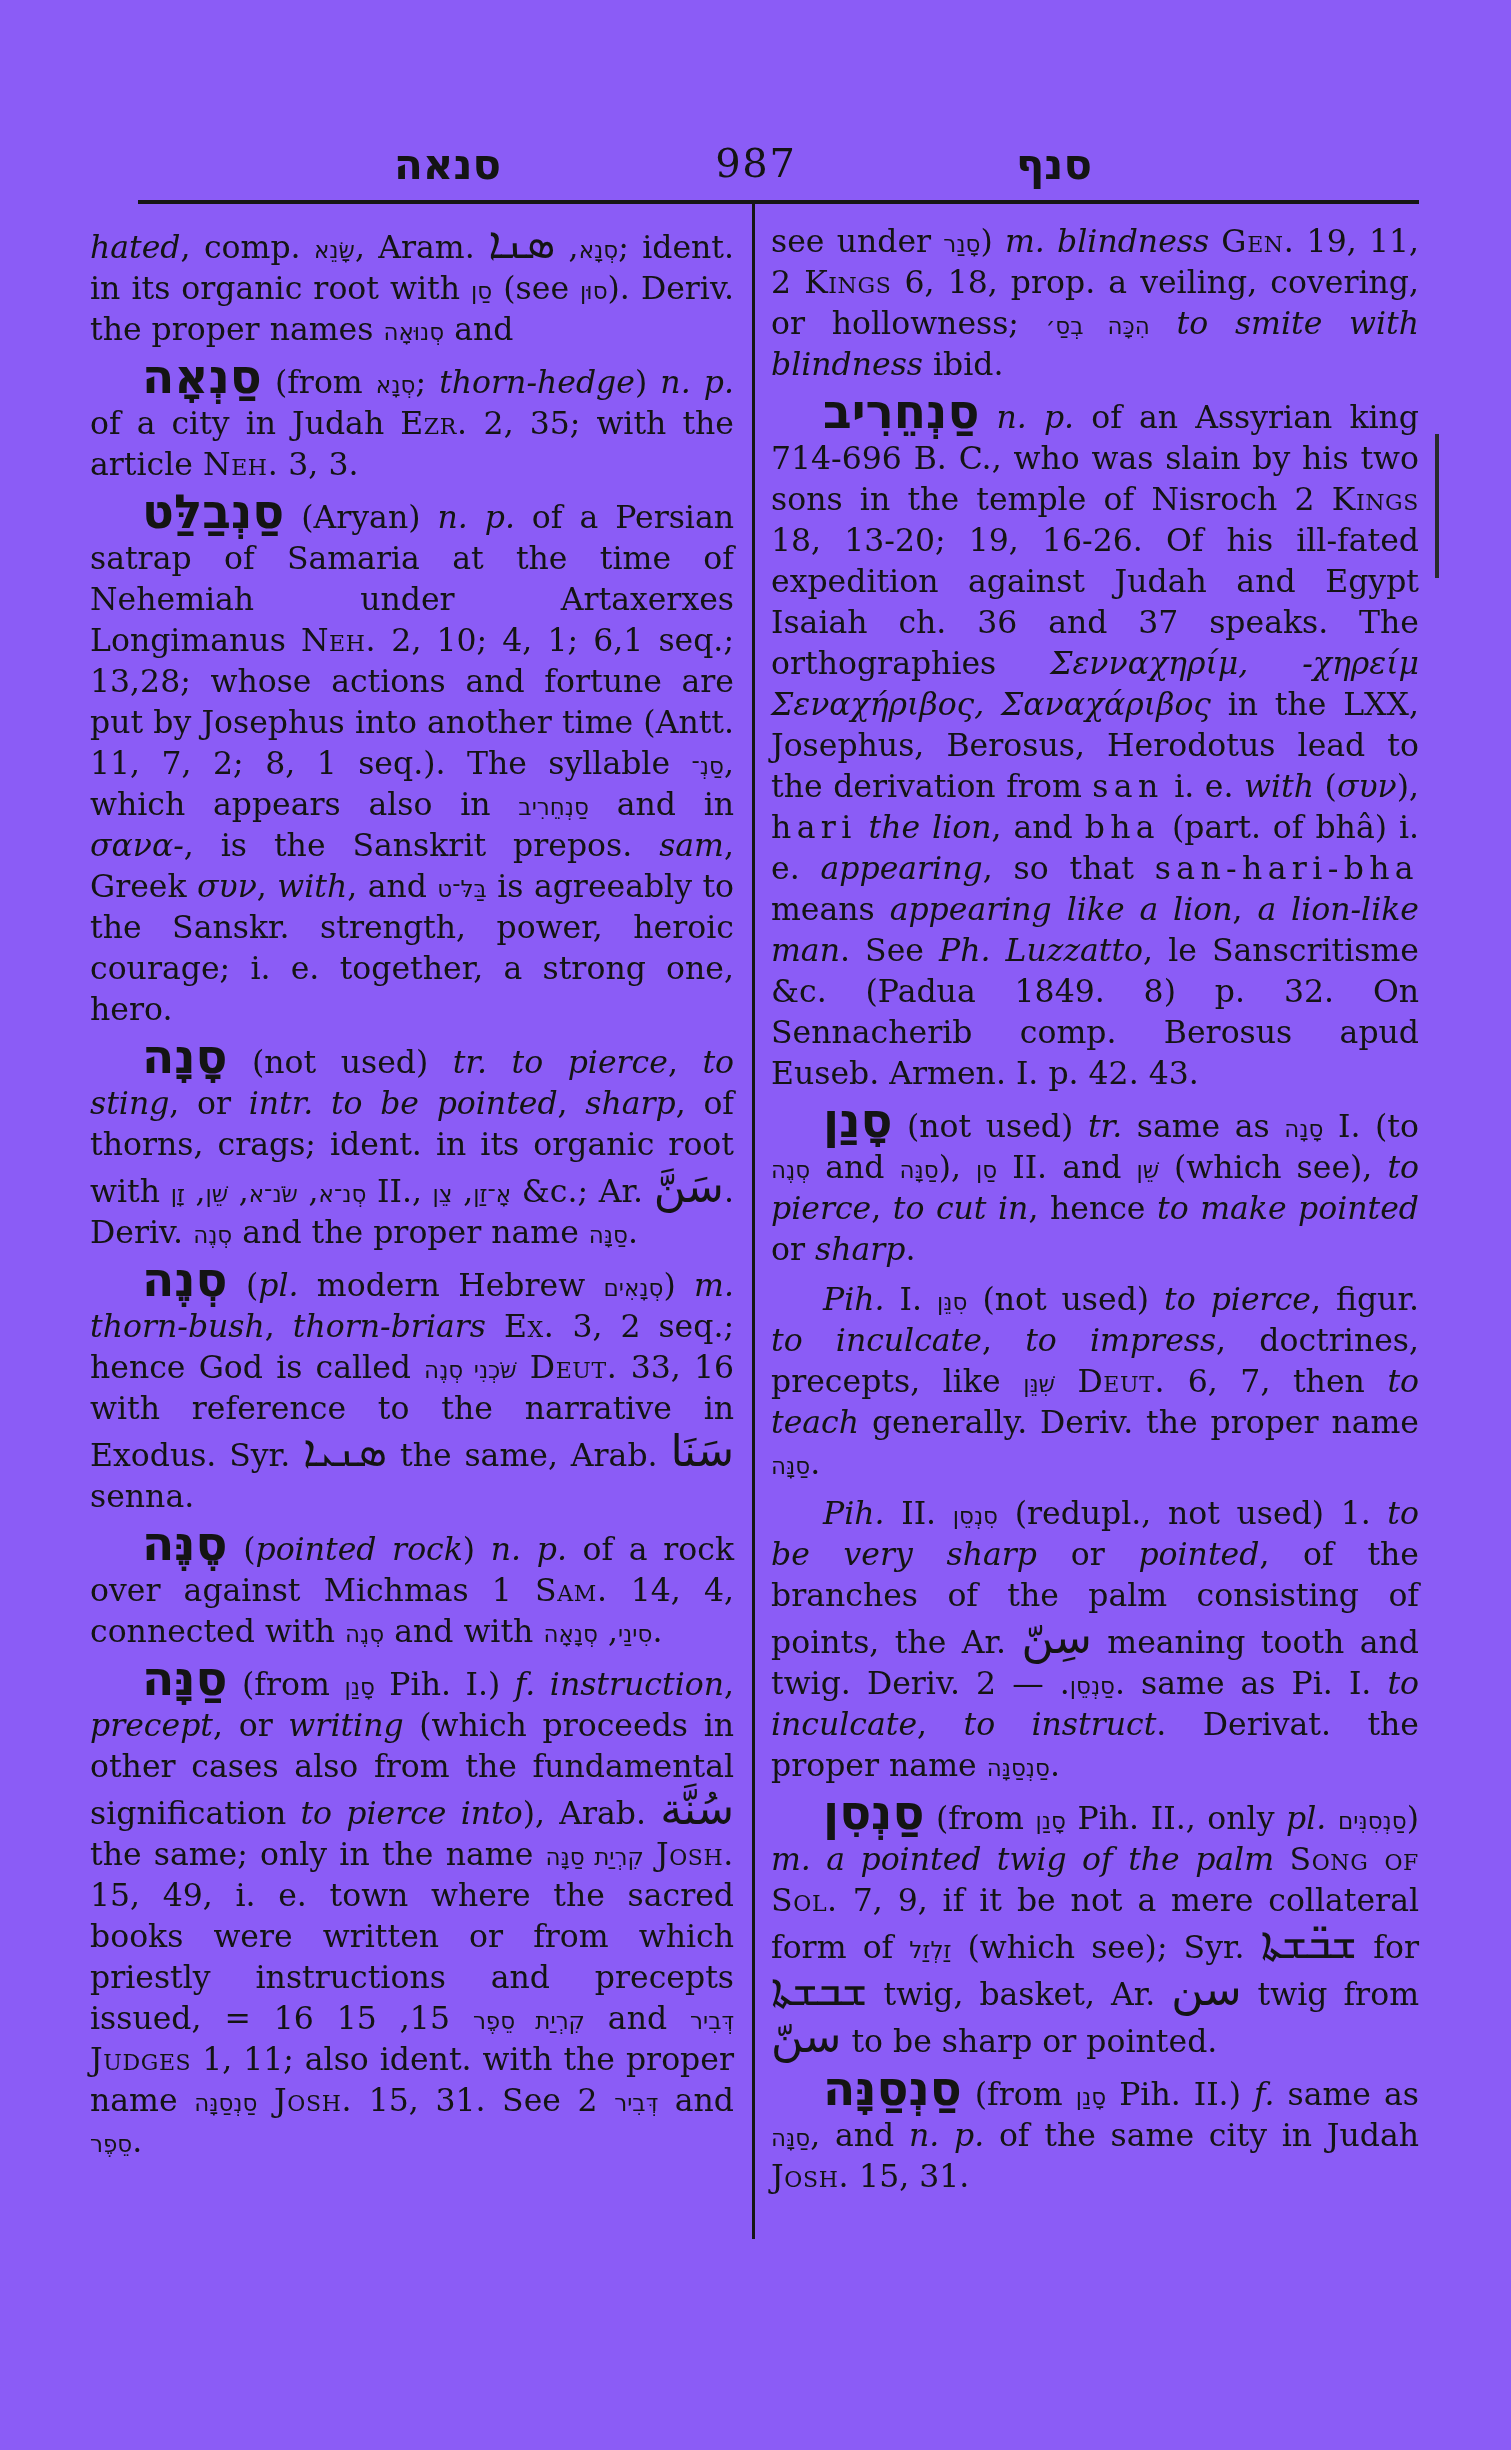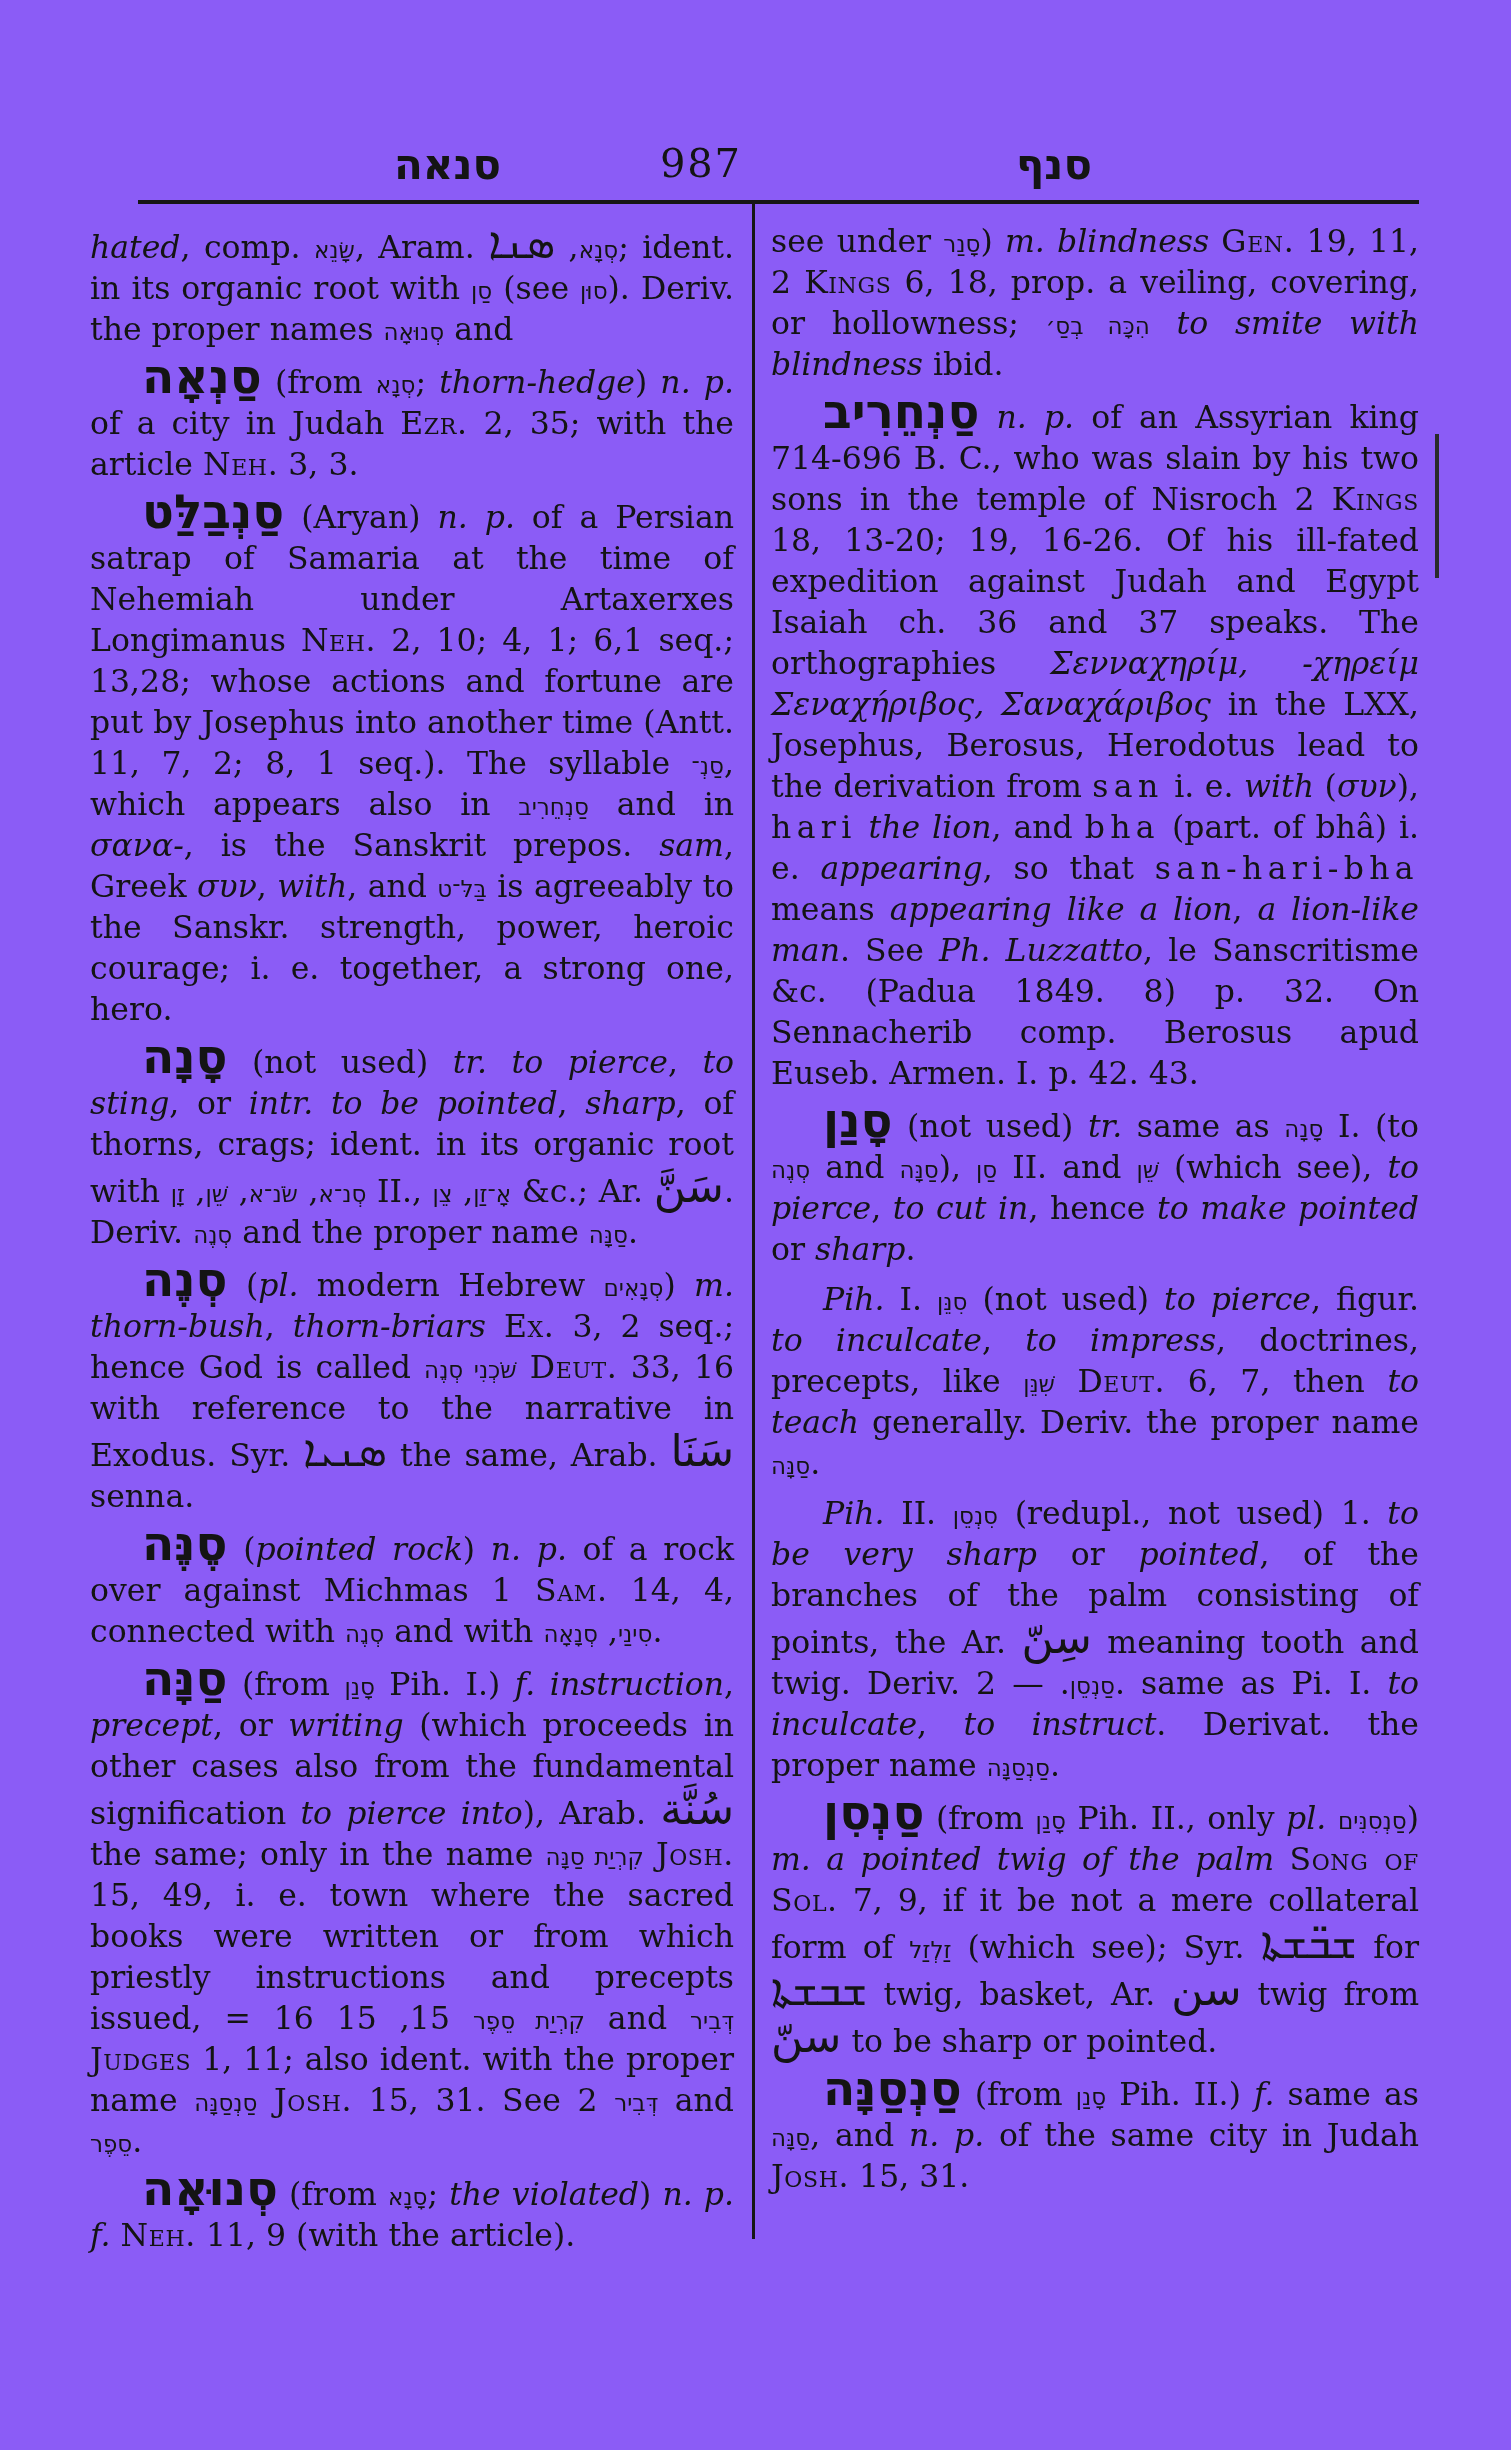--- a/index.html
+++ b/index.html
@@ -6,21 +6,21 @@
   .page{
     position:relative;
     width:1512px;height:2450px;
     background:#8b5cf6;
     font-family:"DejaVu Serif","DejaVu Sans","Liberation Serif",serif;
     color:#141414;
     overflow:hidden;
   }
   .hdr{position:absolute;top:140px;white-space:nowrap;}
   .hdr-left{left:371px;width:153px;text-align:center;font-size:42px;font-weight:700;}
-  .hdr-num{left:660px;width:148px;font-size:40px;font-weight:400;letter-spacing:1.8px;}
+  .hdr-num{left:682px;width:148px;text-align:center;font-size:40px;font-weight:400;letter-spacing:1.8px;}
   .hdr-right{left:982px;width:144px;text-align:center;font-size:42px;font-weight:700;}
   .rule-h{position:absolute;left:138px;top:200px;width:1281px;height:3.6px;background:#161616;}
   .rule-v{position:absolute;left:752px;top:201px;width:2.7px;height:2038px;background:#161616;}
   .artifact{position:absolute;left:1435px;top:434px;width:3.6px;height:144px;background:#2a2a2a;}
   .col{
     position:absolute;top:221px;
     text-align:justify;
     font-size:31.5px;line-height:41px;
   }
   .col-left{left:90px;width:644px;}
@@ -46,21 +46,20 @@
   <div class="rule-v"></div>
   <div class="artifact"></div>
   <div class="col col-left" id="col-left">
       <p class="para"><span class="it">hated</span><span>, comp. </span><span class="he">שָׂנֵא</span><span>, Aram. </span><span class="he">סְנָא</span><span>, </span><span class="sy">ܣܢܐ</span><span>; ident. in its organic root with </span><span class="he">סַן</span><span> (see </span><span class="he">סוּן</span><span>). Deriv. the proper names </span><span class="he">סְנוּאָה</span><span> and</span></p>
       <p class="para ind"><span class="hb">סַנְאָה</span><span> (from </span><span class="he">סְנָא</span><span>; </span><span class="it">thorn-hedge</span><span>) </span><span class="it">n. p.</span><span> of a city in Judah </span><span class="sc">Ezr.</span><span> 2, 35; with the article </span><span class="sc">Neh.</span><span> 3, 3.</span></p>
       <p class="para ind"><span class="hb">סַנְבַלַּט</span><span> (Aryan) </span><span class="it">n. p.</span><span> of a Persian satrap of Samaria at the time of Nehemiah under Artaxerxes Longimanus </span><span class="sc">Neh.</span><span> 2, 10; 4, 1; 6,1 seq.; 13,28; whose actions and fortune are put by Josephus into another time (Antt. 11, 7, 2; 8, 1 seq.).  The syllable </span><span class="he">סַנְ־</span><span>, which appears also in </span><span class="he">סַנְחֵרִיב</span><span> and in </span><span class="gr">σανα-</span><span>, is the Sanskrit prepos. </span><span class="it">sam</span><span>, Greek </span><span class="gr">συν</span><span>, </span><span class="it">with</span><span>, and </span><span class="he">בַּלּ־ט</span><span> is agreeably to the Sanskr. strength, power, heroic courage; i. e. together, a strong one, hero.</span></p>
       <p class="para ind"><span class="hb">סָנָה</span><span> (not used) </span><span class="it">tr.</span><span> </span><span class="it">to pierce</span><span>, </span><span class="it">to sting</span><span>, or </span><span class="it">intr.</span><span> </span><span class="it">to be pointed</span><span>, </span><span class="it">sharp</span><span>, of thorns, crags; ident. in its organic root with </span><span class="he">סְנ־א</span><span>, </span><span class="he">שֹׂנ־א</span><span>, </span><span class="he">שֵׁן</span><span>, </span><span class="he">זָן</span><span> II., </span><span class="he">אָ־זַן</span><span>, </span><span class="he">צֵן</span><span> &amp;c.; Ar. </span><span class="ar">سَنَّ</span><span>.  Deriv. </span><span class="he">סְנֶה</span><span> and the proper name </span><span class="he">סַנָּה</span><span>.</span></p>
       <p class="para ind"><span class="hb">סְנֶה</span><span> (</span><span class="it">pl.</span><span> modern Hebrew </span><span class="he">סְנָאִים</span><span>) </span><span class="it">m.</span><span> </span><span class="it">thorn-bush</span><span>, </span><span class="it">thorn-briars</span><span> </span><span class="sc">Ex.</span><span> 3, 2 seq.; hence God is called </span><span class="he">שֹׁכְנִי סְנֶה</span><span> </span><span class="sc">Deut.</span><span> 33, 16 with reference to the narrative in Exodus.  Syr. </span><span class="sy">ܣܢܝܐ</span><span> the same, Arab. </span><span class="ar">سَنَا</span><span> senna.</span></p>
       <p class="para ind"><span class="hb">סֶנֶּה</span><span> (</span><span class="it">pointed rock</span><span>) </span><span class="it">n. p.</span><span> of a rock over against Michmas 1 </span><span class="sc">Sam.</span><span> 14, 4, connected with </span><span class="he">סְנֶה</span><span> and with </span><span class="he">סִינַי</span><span>, </span><span class="he">סְנָאָה</span><span>.</span></p>
       <p class="para ind"><span class="hb">סַנָּה</span><span> (from </span><span class="he">סָנַן</span><span> Pih. I.) </span><span class="it">f.</span><span> </span><span class="it">instruction</span><span>, </span><span class="it">precept</span><span>, or </span><span class="it">writing</span><span> (which proceeds in other cases also from the fundamental signification </span><span class="it">to pierce into</span><span>), Arab. </span><span class="ar">سُنَّة</span><span> the same; only in the name </span><span class="he">קִרְיַת סַנָּה</span><span> </span><span class="sc">Josh.</span><span> 15, 49, i. e. town where the sacred books were written or from which priestly instructions and precepts issued, = </span><span class="he">קִרְיַת סֵפֶר</span><span> 15, 15 16 and </span><span class="he">דְּבִיר</span><span> </span><span class="sc">Judges</span><span> 1, 11; also ident. with the proper name </span><span class="he">סַנְסַנָּה</span><span> </span><span class="sc">Josh.</span><span> 15, 31.  See </span><span class="he">דְּבִיר</span><span> 2 and </span><span class="he">סֵפֶר</span><span>.</span></p>
-      <p class="para ind"><span class="hb">סְנוּאָה</span><span> (from </span><span class="he">סָנָא</span><span>; </span><span class="it">the violated</span><span>) </span><span class="it">n. p. f.</span><span> </span><span class="sc">Neh.</span><span> 11, 9 (with the article).</span></p>
     </div>
   <div class="col col-right" id="col-right">
       <p class="para"><span>see under </span><span class="he">סָנַר</span><span>) </span><span class="it">m.</span><span> </span><span class="it">blindness</span><span> </span><span class="sc">Gen.</span><span> 19, 11, 2 </span><span class="sc">Kings</span><span> 6, 18, prop. a veiling, covering, or hollowness; </span><span class="he">הִכָּה בְסַ׳</span><span> </span><span class="it">to smite with blindness</span><span> ibid.</span></p>
       <p class="para ind"><span class="hb">סַנְחֵרִיב</span><span> </span><span class="it">n. p.</span><span> of an Assyrian king 714-696 B. C., who was slain by his two sons in the temple of Nisroch 2 </span><span class="sc">Kings</span><span> 18, 13-20; 19, 16-26.  Of his ill-fated expedition against Judah and Egypt Isaiah ch. 36 and 37 speaks.  The orthographies </span><span class="gr">Σενναχηρίμ, -χηρείμ Σεναχήριβος, Σαναχάριβος</span><span> in the LXX, Josephus, Berosus, Herodotus lead to the derivation from </span><span class="sp">san</span><span> i. e. </span><span class="it">with</span><span> (</span><span class="gr">συν</span><span>), </span><span class="sp">hari</span><span> </span><span class="it">the lion</span><span>, and </span><span class="sp">bha</span><span> (part. of bhâ) i. e. </span><span class="it">appearing</span><span>, so that </span><span class="sp">san-hari-bha</span><span> means </span><span class="it">appearing like a lion</span><span>, </span><span class="it">a lion-like man</span><span>.  See </span><span class="it">Ph. Luzzatto</span><span>, le Sanscritisme &amp;c. (Padua 1849. 8) p. 32.  On Sennacherib comp. Berosus apud Euseb. Armen. I. p. 42. 43.</span></p>
       <p class="para ind"><span class="hb">סָנַן</span><span> (not used) </span><span class="it">tr.</span><span> same as </span><span class="he">סָנָה</span><span> I. (to </span><span class="he">סְנֶה</span><span> and </span><span class="he">סַנָּה</span><span>), </span><span class="he">סַן</span><span> II. and </span><span class="he">שֵׁן</span><span> (which see), </span><span class="it">to pierce</span><span>, </span><span class="it">to cut in</span><span>, hence </span><span class="it">to make pointed</span><span> or </span><span class="it">sharp</span><span>.</span></p>
       <p class="para ind"><span class="it">Pih.</span><span> I. </span><span class="he">סִנֵּן</span><span> (not used) </span><span class="it">to pierce</span><span>, figur. </span><span class="it">to inculcate</span><span>, </span><span class="it">to impress</span><span>, doctrines, precepts, like </span><span class="he">שִׁנֵּן</span><span> </span><span class="sc">Deut.</span><span> 6, 7, then </span><span class="it">to teach</span><span> generally.  Deriv. the proper name </span><span class="he">סַנָּה</span><span>.</span></p>
       <p class="para ind"><span class="it">Pih.</span><span> II. </span><span class="he">סִנְסֵן</span><span> (redupl., not used) 1. </span><span class="it">to be very sharp</span><span> or </span><span class="it">pointed</span><span>, of the branches of the palm consisting of points, the Ar. </span><span class="ar">سِنّ</span><span> meaning tooth and twig.  Deriv. </span><span class="he">סַנְסֵן</span><span>. — 2. same as Pi. I. </span><span class="it">to inculcate</span><span>, </span><span class="it">to instruct</span><span>.  Derivat. the proper name </span><span class="he">סַנְסַנָּה</span><span>.</span></p>
       <p class="para ind"><span class="hb">סַנְסִן</span><span> (from </span><span class="he">סָנַן</span><span> Pih. II., only </span><span class="it">pl.</span><span> </span><span class="he">סַנְסִנִּים</span><span>) </span><span class="it">m.</span><span> </span><span class="it">a pointed twig of the palm</span><span> </span><span class="sc">Song of Sol.</span><span> 7, 9, if it be not a mere collateral form of </span><span class="he">זַלְזַל</span><span> (which see); Syr. </span><span class="sy">ܫܒ̈ܫܬܐ</span><span> for </span><span class="sy">ܫܒܫܬܐ</span><span> twig, basket, Ar. </span><span class="ar">سن</span><span> twig from </span><span class="ar">سنّ</span><span> to be sharp or pointed.</span></p>
       <p class="para ind"><span class="hb">סַנְסַנָּה</span><span> (from </span><span class="he">סָנַן</span><span> Pih. II.) </span><span class="it">f.</span><span> same as </span><span class="he">סַנָּה</span><span>, and </span><span class="it">n. p.</span><span> of the same city in Judah </span><span class="sc">Josh.</span><span> 15, 31.</span></p>
     </div>

